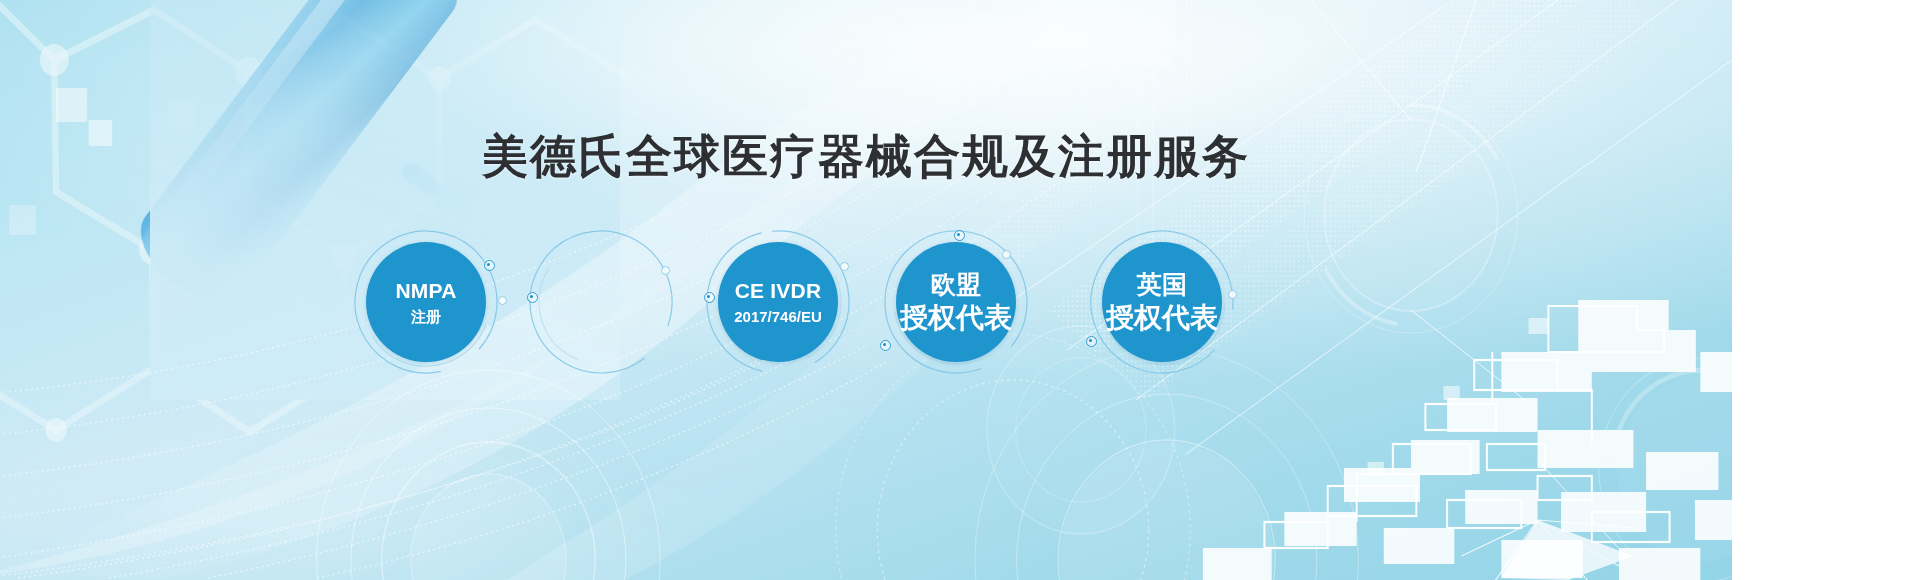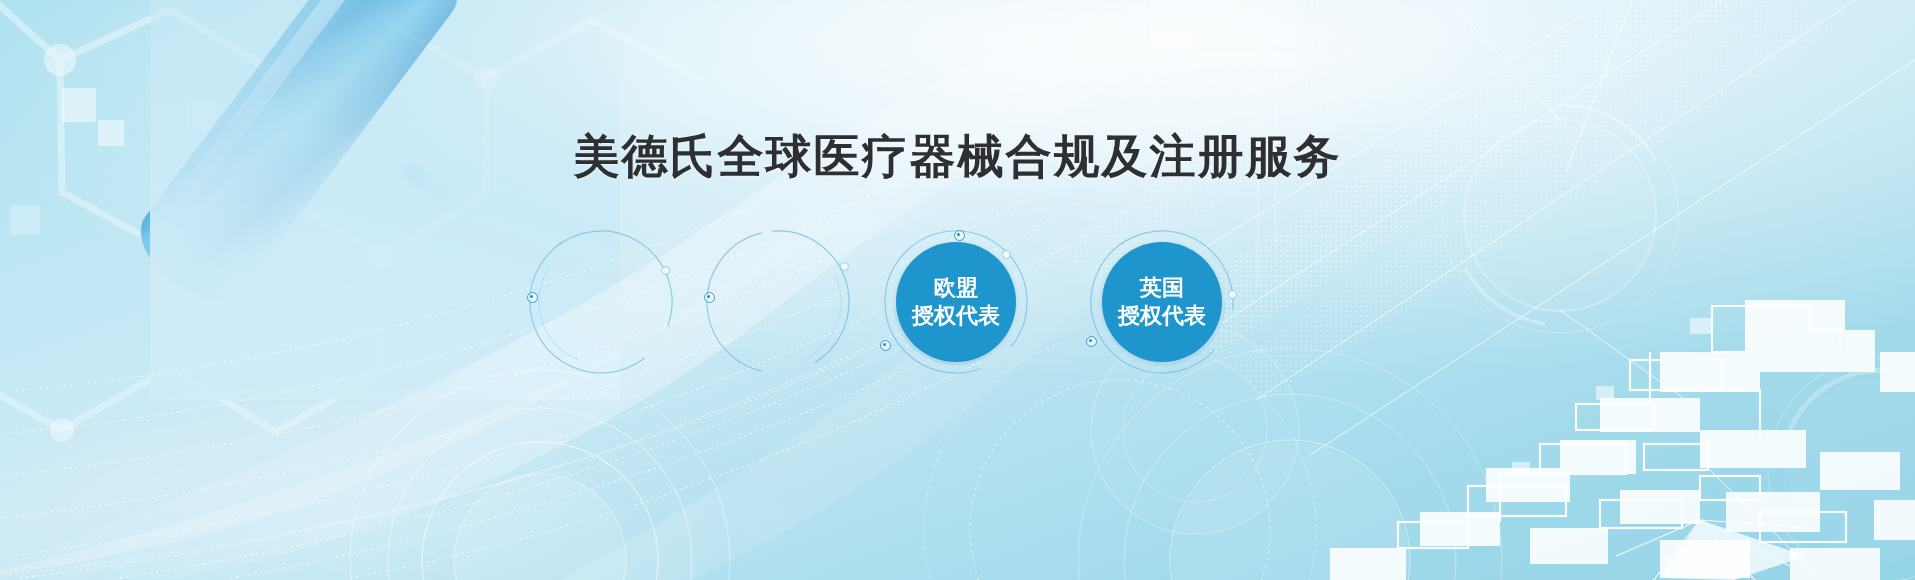--- a/index.html
+++ b/index.html
@@ -1,20 +1,20 @@
 <!DOCTYPE html>
 <html><head>
 <meta charset="utf-8">
 <style>
   html,body{margin:0;padding:0;background:#fff;}
   body{font-family:"Liberation Sans","DejaVu Sans",sans-serif;}
 
   #banner{
     position:relative;
-    width:1915px;
+    width:1732px;
     height:580px;
     overflow:hidden;
     background:
       radial-gradient(120% 100% at 62% 8%, rgba(255,255,255,.85) 0%, rgba(255,255,255,.35) 28%, rgba(255,255,255,0) 58%),
       linear-gradient(160deg,#a9dfef 0%,#bfe7f4 22%,#cdeaf6 42%,#b4e1f0 62%,#9fd9ea 82%,#93d4e7 100%);
   }
 
   
   .bg{position:absolute;inset:0;pointer-events:none;}
   .bg svg{position:absolute;inset:0;width:100%;height:100%;display:block;}
@@ -63,22 +63,22 @@
     border-radius:50%;
     background:#1f95ce;
     box-shadow:0 1px 4px rgba(20,90,130,.18);
     display:flex;flex-direction:column;align-items:center;justify-content:center;
     color:#fff;text-align:center;line-height:1.18;
   }
   .l1{font-weight:bold;letter-spacing:.2px;}
   .l2{font-weight:bold;}
   .lat .l1{font-size:21px;}
   .lat .l2{font-size:15px;margin-top:4px;}
-  .han .l1{font-size:22px;}
-  .han .l2{font-size:22px;margin-top:2px;}
+  .han .l1{font-size:25px;}
+  .han .l2{font-size:28px;margin-top:2px;}
 
   .ring{position:absolute;left:-9px;top:-9px;width:150px;height:150px;}
   .dot{position:absolute;width:9px;height:9px;border-radius:50%;
        border:1.5px solid #2e9ad2;background:rgba(255,255,255,.55);}
   .dot i{position:absolute;left:1.5px;top:1.5px;width:3px;height:3px;border-radius:50%;background:#1f8ec8;display:block;}
   .dot.o{width:7px;height:7px;border:1.3px solid #8fcbe6;background:rgba(255,255,255,.8);}
 
   
   #title{
     position:absolute;
@@ -295,20 +295,34 @@
       </defs>
       <ellipse cx="1000" cy="40" rx="560" ry="170" fill="url(#glow)"></ellipse>
       <ellipse cx="330" cy="520" rx="420" ry="140" fill="url(#glow)" opacity=".45"></ellipse>
     </svg>
   </div>
 
   <div id="title">美德氏全球医疗器械合规及注册服务</div>
 
   <div id="circles">
 
+    <div class="node" style="left:360px">
+      <svg class="ring" viewBox="0 0 150 150">
+        <circle cx="75" cy="75" r="71" fill="none" stroke="#7cc3e4" stroke-width="1.2" opacity=".85" stroke-dasharray="200 45" transform="rotate(-120 75 75)"></circle>
+        <circle cx="75" cy="75" r="64" fill="none" stroke="#9ed3ea" stroke-width="1" opacity=".7" stroke-dasharray="120 260" transform="rotate(40 75 75)"></circle>
+      </svg>
+      <span class="dot" style="left:124px;top:24px">
+          <i></i>
+        </span>
+      <span class="dot o" style="left:138px;top:60px"></span>
+      <div class="disc lat">
+        <span class="l1">NMPA</span>
+        <span class="l2">注册</span>
+      </div>
+    </div>
 
     <div class="node" style="left:535px">
       <svg class="ring" viewBox="0 0 150 150">
         <circle cx="75" cy="75" r="71" fill="none" stroke="#7cc3e4" stroke-width="1.2" opacity=".85" stroke-dasharray="210 40" transform="rotate(-150 75 75)"></circle>
         <circle cx="75" cy="75" r="62" fill="none" stroke="#a5d6eb" stroke-width="1" opacity=".65" stroke-dasharray="100 280" transform="rotate(120 75 75)"></circle>
       </svg>
       <span class="dot" style="left:-8px;top:56px">
           <i></i>
         </span>
       <span class="dot o" style="left:126px;top:30px"></span>
@@ -316,20 +330,24 @@
 
     <div class="node" style="left:712px">
       <svg class="ring" viewBox="0 0 150 150">
         <circle cx="75" cy="75" r="71" fill="none" stroke="#7cc3e4" stroke-width="1.2" opacity=".85" stroke-dasharray="190 55" transform="rotate(-95 75 75)"></circle>
         <circle cx="75" cy="75" r="63" fill="none" stroke="#a5d6eb" stroke-width="1" opacity=".6" stroke-dasharray="90 300" transform="rotate(-20 75 75)"></circle>
       </svg>
       <span class="dot" style="left:-8px;top:56px">
           <i></i>
         </span>
       <span class="dot o" style="left:128px;top:26px"></span>
+      <div class="disc lat">
+        <span class="l1">CE IVDR</span>
+        <span class="l2">2017/746/EU</span>
+      </div>
     </div>
 
     <div class="node" style="left:890px">
       <svg class="ring" viewBox="0 0 150 150">
         <circle cx="75" cy="75" r="71" fill="none" stroke="#7cc3e4" stroke-width="1.2" opacity=".85" stroke-dasharray="215 38" transform="rotate(-135 75 75)"></circle>
         <circle cx="75" cy="75" r="62" fill="none" stroke="#a5d6eb" stroke-width="1" opacity=".6" stroke-dasharray="110 270" transform="rotate(70 75 75)"></circle>
       </svg>
       <span class="dot" style="left:-10px;top:104px">
           <i></i>
         </span>

